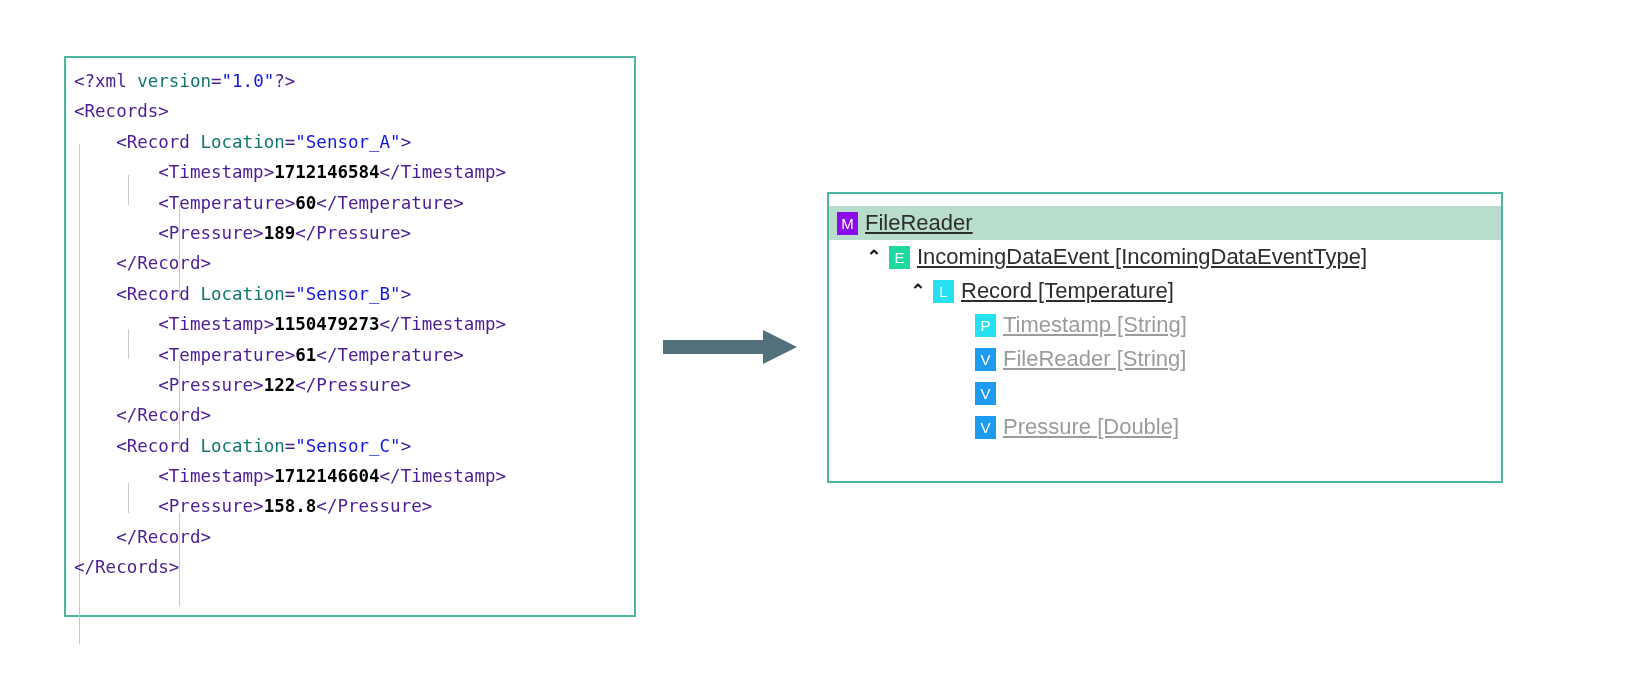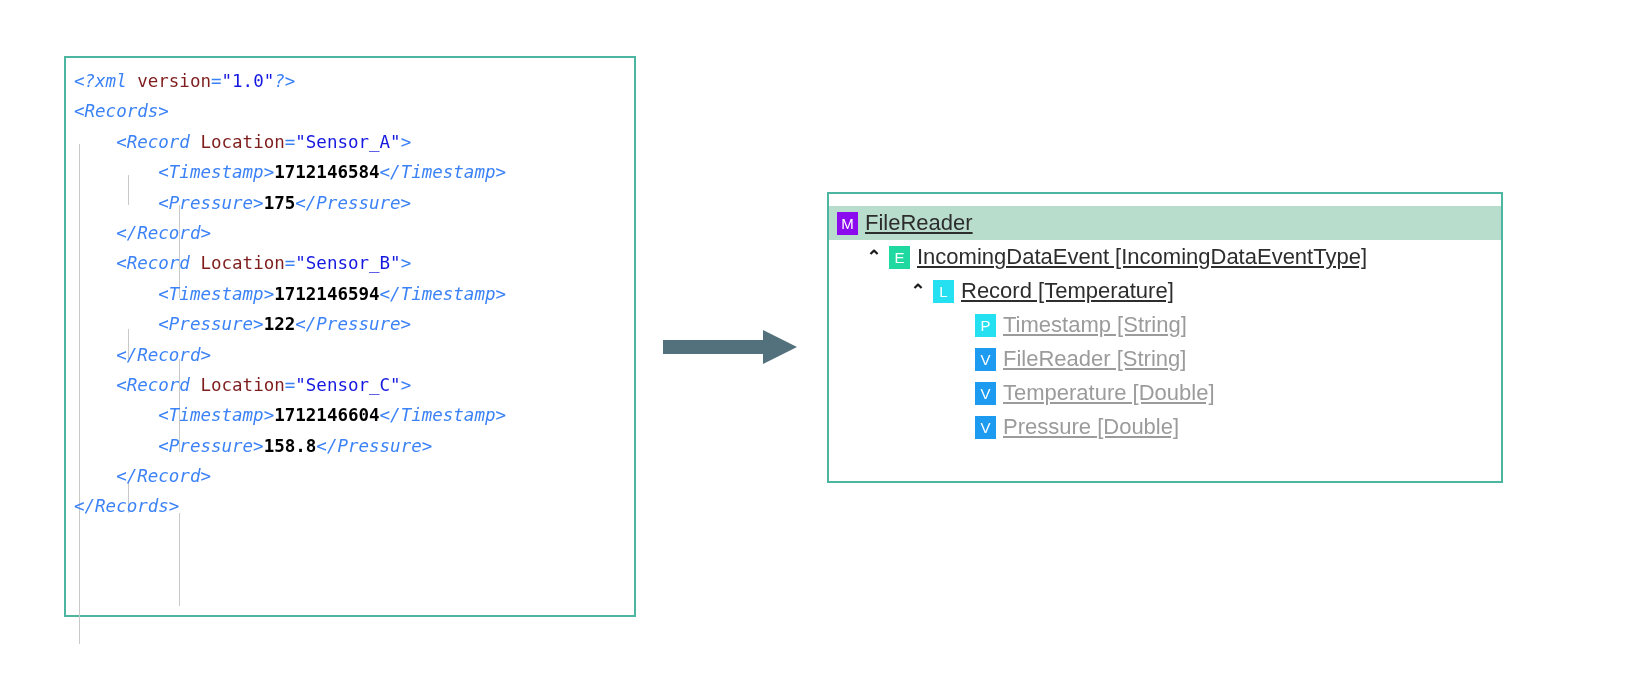--- a/index.html
+++ b/index.html
@@ -24,22 +24,22 @@
   .code-line{
     position:relative;
     height:30.4px;
     line-height:30.4px;
     font-family:"DejaVu Sans Mono","Liberation Mono",monospace;
     font-size:17.5px;
     white-space:pre;
     color:#111111;
     padding-left:8px;
   }
-  .tag{color:#3b82f6;font-style:italic;}
-  .attr{color:#7f1d1d;}
+  .tag{color:#4c1d95;}
+  .attr{color:#0f766e;}
   .val{color:#1417e0;}
   .txt{color:#000000;font-weight:600;}
   
   .guide{
     position:absolute;
     width:1px;
     background:#c9c9c9;
   }
   #guide1{left:13px; top:86px;  height:500px;}
   #guide2{left:62px; top:117px; height:30px;}
@@ -120,24 +120,26 @@
   <div class="guide" id="guide3"></div>
   <div class="guide" id="guide4"></div>
   <div class="guide" id="guide5"></div>
   <div class="guide" id="guide6"></div>
   <div class="guide" id="guide7"></div>
   <div id="xml-lines">
       <div class="code-line"><span class="tag">&lt;?xml </span><span class="attr">version</span><span class="tag">=</span><span class="val">"1.0"</span><span class="tag">?&gt;</span></div>
       <div class="code-line"><span class="tag">&lt;Records&gt;</span></div>
       <div class="code-line"><span>    </span><span class="tag">&lt;Record </span><span class="attr">Location</span><span class="tag">=</span><span class="val">"Sensor_A"</span><span class="tag">&gt;</span></div>
       <div class="code-line"><span>        </span><span class="tag">&lt;Timestamp&gt;</span><span class="txt">1712146584</span><span class="tag">&lt;/Timestamp&gt;</span></div>
-      <div class="code-line"><span>        </span><span class="tag">&lt;Pressure&gt;</span><span class="txt">175</span><span class="tag">&lt;/Pressure&gt;</span></div>
+      <div class="code-line"><span>        </span><span class="tag">&lt;Temperature&gt;</span><span class="txt">60</span><span class="tag">&lt;/Temperature&gt;</span></div>
+      <div class="code-line"><span>        </span><span class="tag">&lt;Pressure&gt;</span><span class="txt">189</span><span class="tag">&lt;/Pressure&gt;</span></div>
       <div class="code-line"><span>    </span><span class="tag">&lt;/Record&gt;</span></div>
       <div class="code-line"><span>    </span><span class="tag">&lt;Record </span><span class="attr">Location</span><span class="tag">=</span><span class="val">"Sensor_B"</span><span class="tag">&gt;</span></div>
-      <div class="code-line"><span>        </span><span class="tag">&lt;Timestamp&gt;</span><span class="txt">1712146594</span><span class="tag">&lt;/Timestamp&gt;</span></div>
+      <div class="code-line"><span>        </span><span class="tag">&lt;Timestamp&gt;</span><span class="txt">1150479273</span><span class="tag">&lt;/Timestamp&gt;</span></div>
+      <div class="code-line"><span>        </span><span class="tag">&lt;Temperature&gt;</span><span class="txt">61</span><span class="tag">&lt;/Temperature&gt;</span></div>
       <div class="code-line"><span>        </span><span class="tag">&lt;Pressure&gt;</span><span class="txt">122</span><span class="tag">&lt;/Pressure&gt;</span></div>
       <div class="code-line"><span>    </span><span class="tag">&lt;/Record&gt;</span></div>
       <div class="code-line"><span>    </span><span class="tag">&lt;Record </span><span class="attr">Location</span><span class="tag">=</span><span class="val">"Sensor_C"</span><span class="tag">&gt;</span></div>
       <div class="code-line"><span>        </span><span class="tag">&lt;Timestamp&gt;</span><span class="txt">1712146604</span><span class="tag">&lt;/Timestamp&gt;</span></div>
       <div class="code-line"><span>        </span><span class="tag">&lt;Pressure&gt;</span><span class="txt">158.8</span><span class="tag">&lt;/Pressure&gt;</span></div>
       <div class="code-line"><span>    </span><span class="tag">&lt;/Record&gt;</span></div>
       <div class="code-line"><span class="tag">&lt;/Records&gt;</span></div>
     </div>
 </div>
 
@@ -164,20 +166,19 @@
       <div class="tree-row ind3 dim">
         <span class="badge p">P</span>
         <span class="lbl">Timestamp [String]</span>
       </div>
       <div class="tree-row ind3 dim">
         <span class="badge v">V</span>
         <span class="lbl">FileReader [String]</span>
       </div>
       <div class="tree-row ind3 dim">
         <span class="badge v">V</span>
-        <span class="lbl">Temperature [Double]</span>
       </div>
       <div class="tree-row ind3 dim">
         <span class="badge v">V</span>
         <span class="lbl">Pressure [Double]</span>
       </div>
     </div>
 </div>
 
 </body></html>

